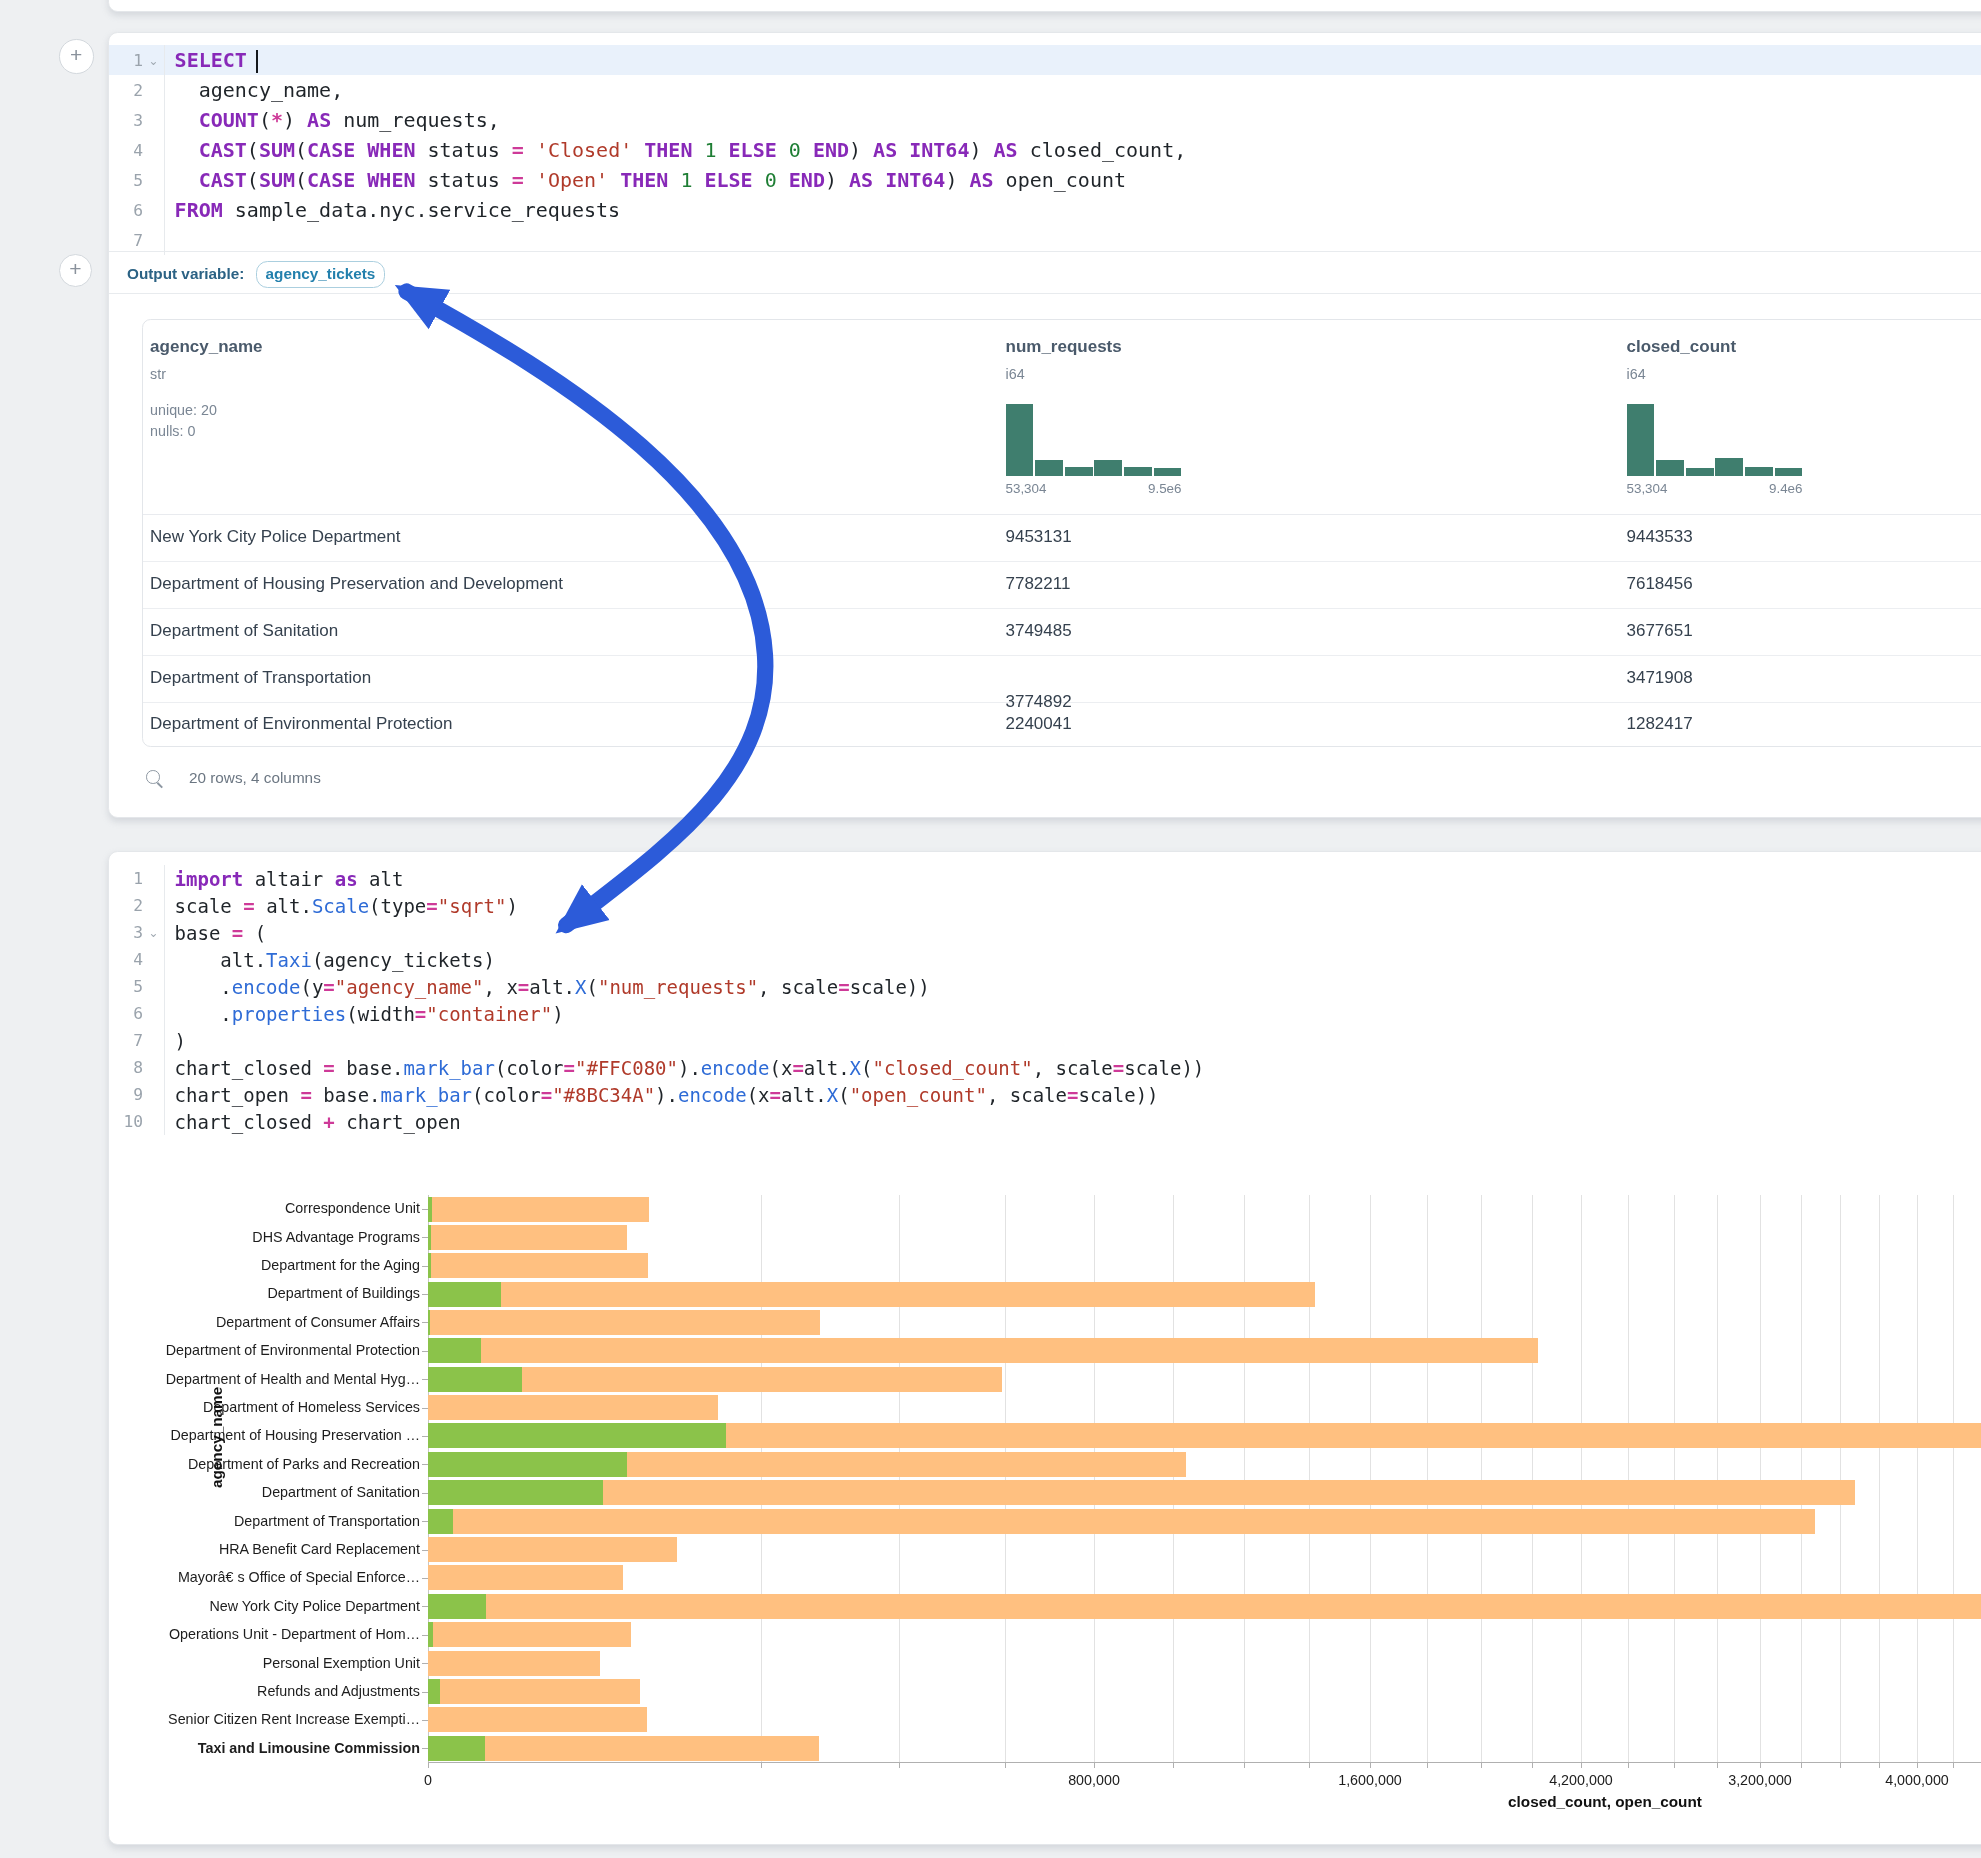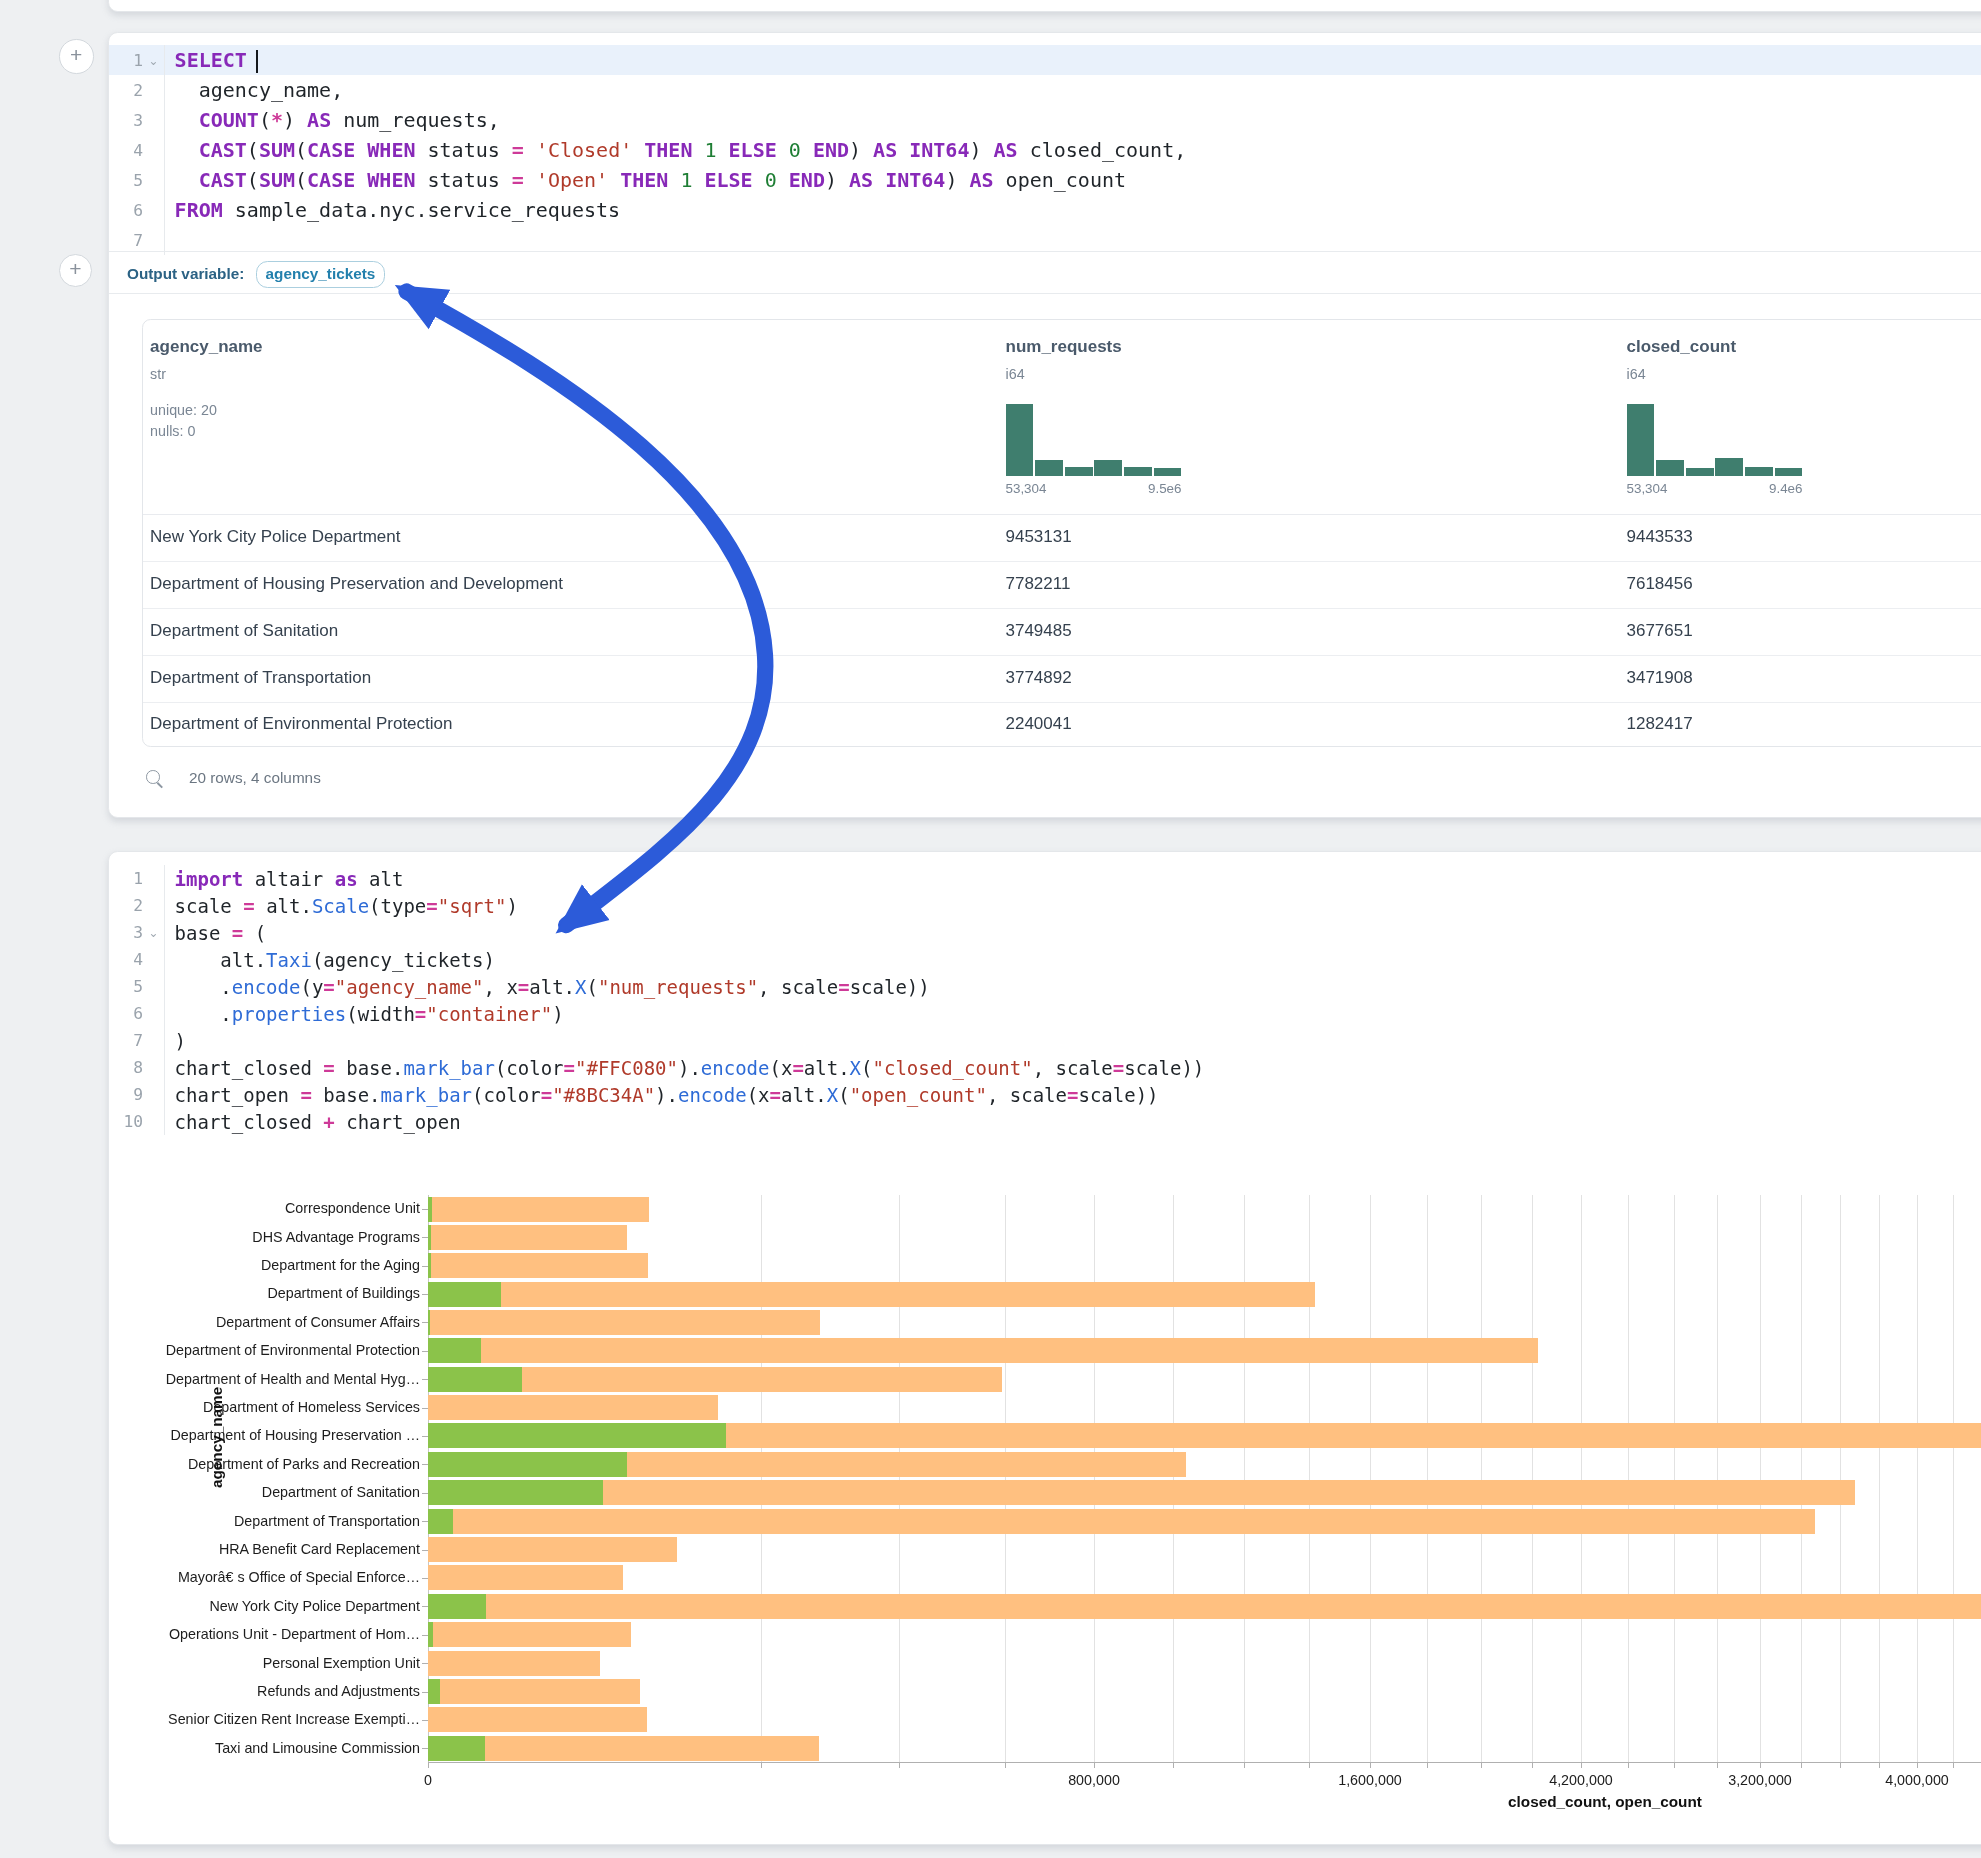--- a/index.html
+++ b/index.html
@@ -159,21 +159,21 @@
         <div class="df-cell" style="left: 863px;">7782211</div>
         <div class="df-cell" style="left: 1484px;">7618456</div>
       </div>
       <div class="df-row" style="top: 288px;">
         <div class="df-cell" style="left: 7.6px;">Department of Sanitation</div>
         <div class="df-cell" style="left: 863px;">3749485</div>
         <div class="df-cell" style="left: 1484px;">3677651</div>
       </div>
       <div class="df-row" style="top: 335px;">
         <div class="df-cell" style="left: 7.6px;">Department of Transportation</div>
-        <div class="df-cell" style="left: 863px;">3774892</div>
+        <div class="df-cell" style="left: 863px; margin-top: 24px;">3774892</div>
         <div class="df-cell" style="left: 1484px;">3471908</div>
       </div>
       <div class="df-row" style="top: 381px;">
         <div class="df-cell" style="left: 7.6px;">Department of Environmental Protection</div>
         <div class="df-cell" style="left: 863px;">2240041</div>
         <div class="df-cell" style="left: 1484px;">1282417</div>
       </div>
     </div>
 
   <span class="mag" style="left:37px;top:737px;">
@@ -360,21 +360,21 @@
       <div class="ylab" style="left: 0px; width: 311px; top: 468px;">Personal Exemption Unit</div>
       <div class="tick" style="left: 313px; top: 476px; width: 6.7px; height: 1px;"></div>
       <div class="bar" style="left: 319px; top: 464px; width: 172px; background: rgb(255, 192, 128);"></div>
       <div class="ylab" style="left: 0px; width: 311px; top: 496px;">Refunds and Adjustments</div>
       <div class="tick" style="left: 313px; top: 505px; width: 6.7px; height: 1px;"></div>
       <div class="bar" style="left: 319px; top: 492px; width: 212px; background: rgb(255, 192, 128);"></div>
       <div class="bar" style="left: 319px; top: 492px; width: 11.6px; background: rgb(139, 195, 74);"></div>
       <div class="ylab" style="left: 0px; width: 311px; top: 524px;">Senior Citizen Rent Increase Exempti…</div>
       <div class="tick" style="left: 313px; top: 533px; width: 6.7px; height: 1px;"></div>
       <div class="bar" style="left: 319px; top: 520px; width: 219px; background: rgb(255, 192, 128);"></div>
-      <div class="ylab" style="left: 0px; width: 311px; top: 553px;">Taxi and Limousine Commission</div>
+      <div class="ylab" style="left: 0px; width: 311px; top: 553px; font-weight: bold;">Taxi and Limousine Commission</div>
       <div class="tick" style="left: 313px; top: 561px; width: 6.7px; height: 1px;"></div>
       <div class="bar" style="left: 319px; top: 549px; width: 391px; background: rgb(255, 192, 128);"></div>
       <div class="bar" style="left: 319px; top: 549px; width: 57px; background: rgb(139, 195, 74);"></div>
       <div class="xlab" style="left: 252px; width: 134px; top: 585px;">0</div>
       <div class="xlab" style="left: 918px; width: 134px; top: 585px;">800,000</div>
       <div class="xlab" style="left: 1194px; width: 134px; top: 585px;">1,600,000</div>
       <div class="xlab" style="left: 1405px; width: 134px; top: 585px;">4,200,000</div>
       <div class="xlab" style="left: 1584px; width: 134px; top: 585px;">3,200,000</div>
       <div class="xlab" style="left: 1741px; width: 134px; top: 585px;">4,000,000</div>
       <div class="axis-title" style="left: 1496px; top: 606px; transform: translateX(-50%);">closed_count, open_count</div>

